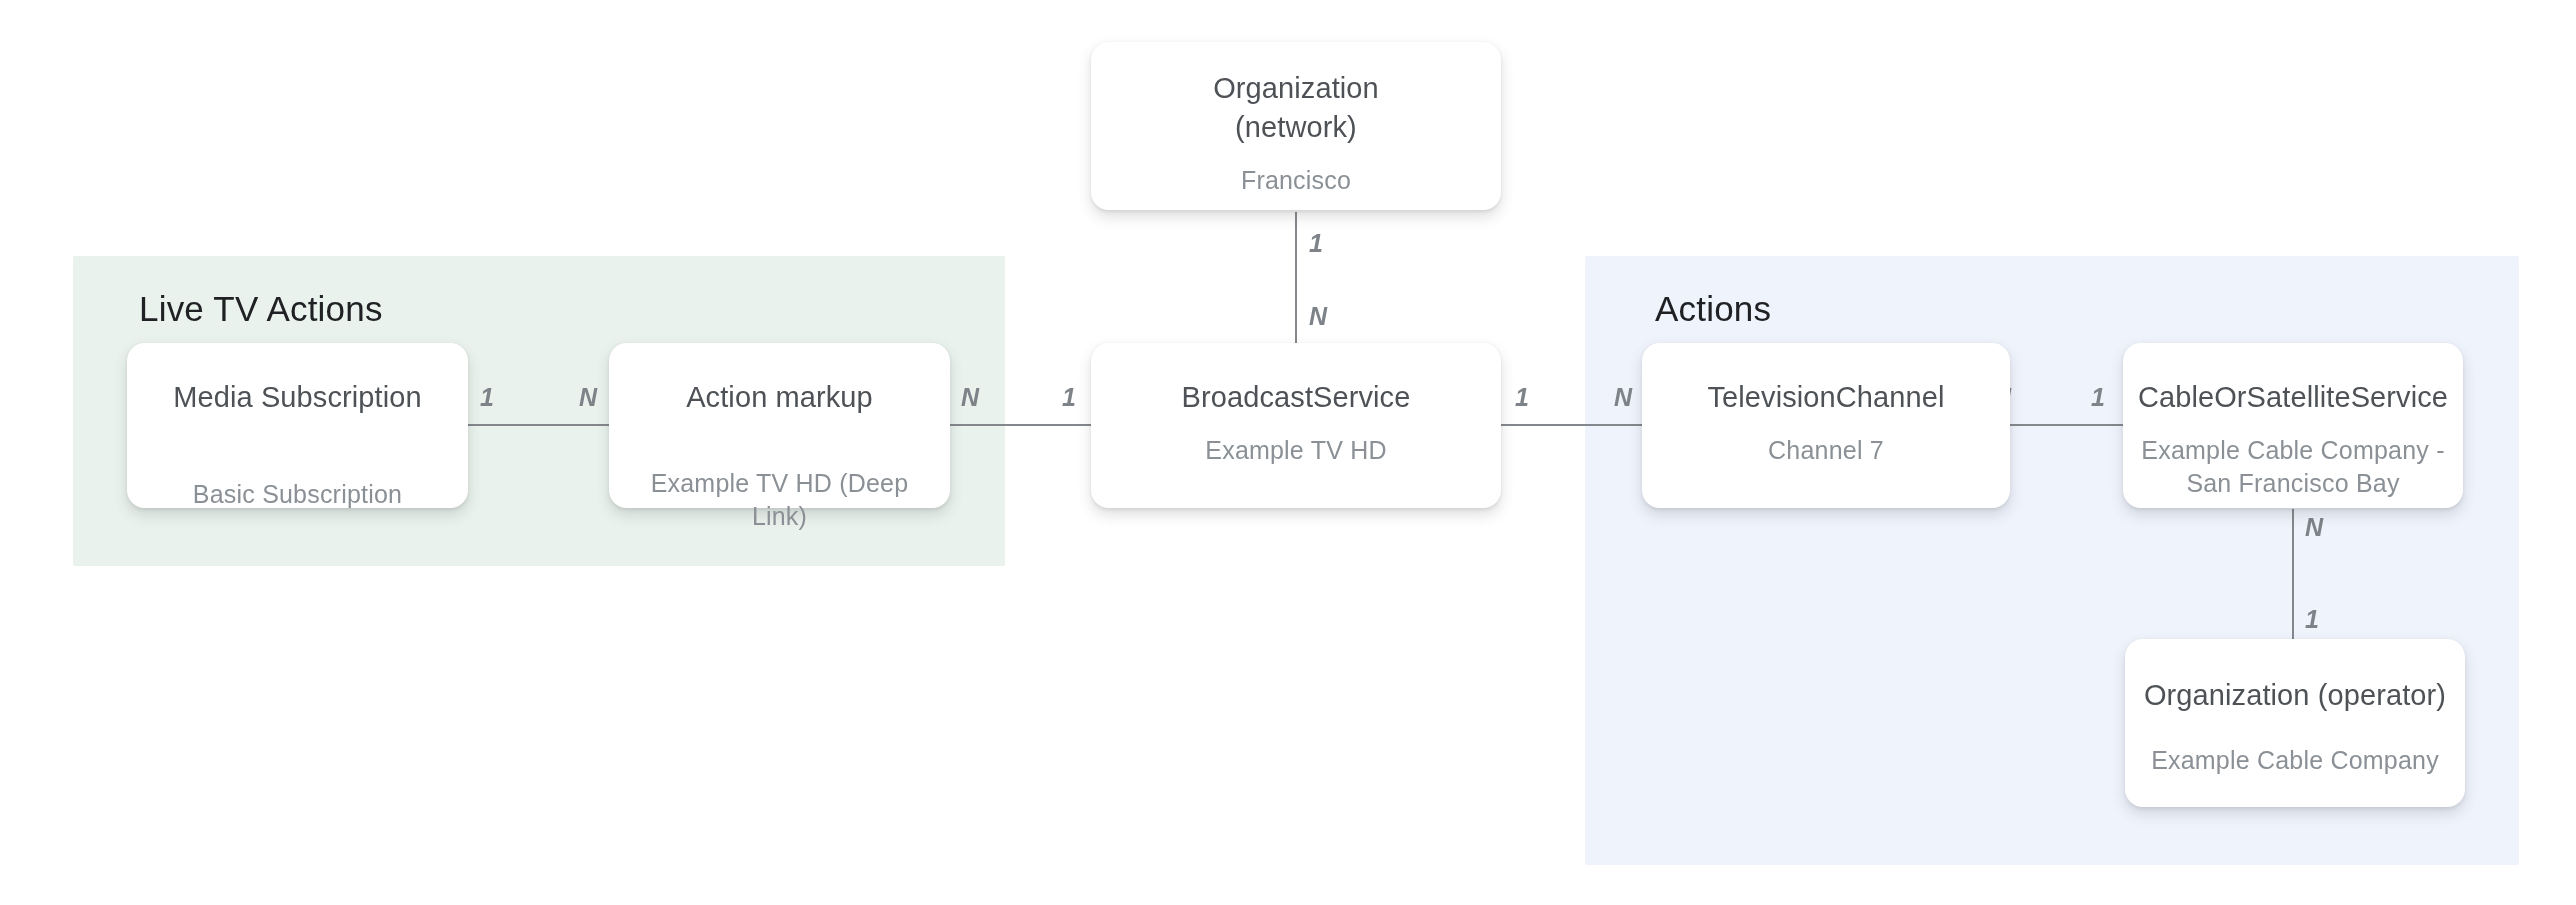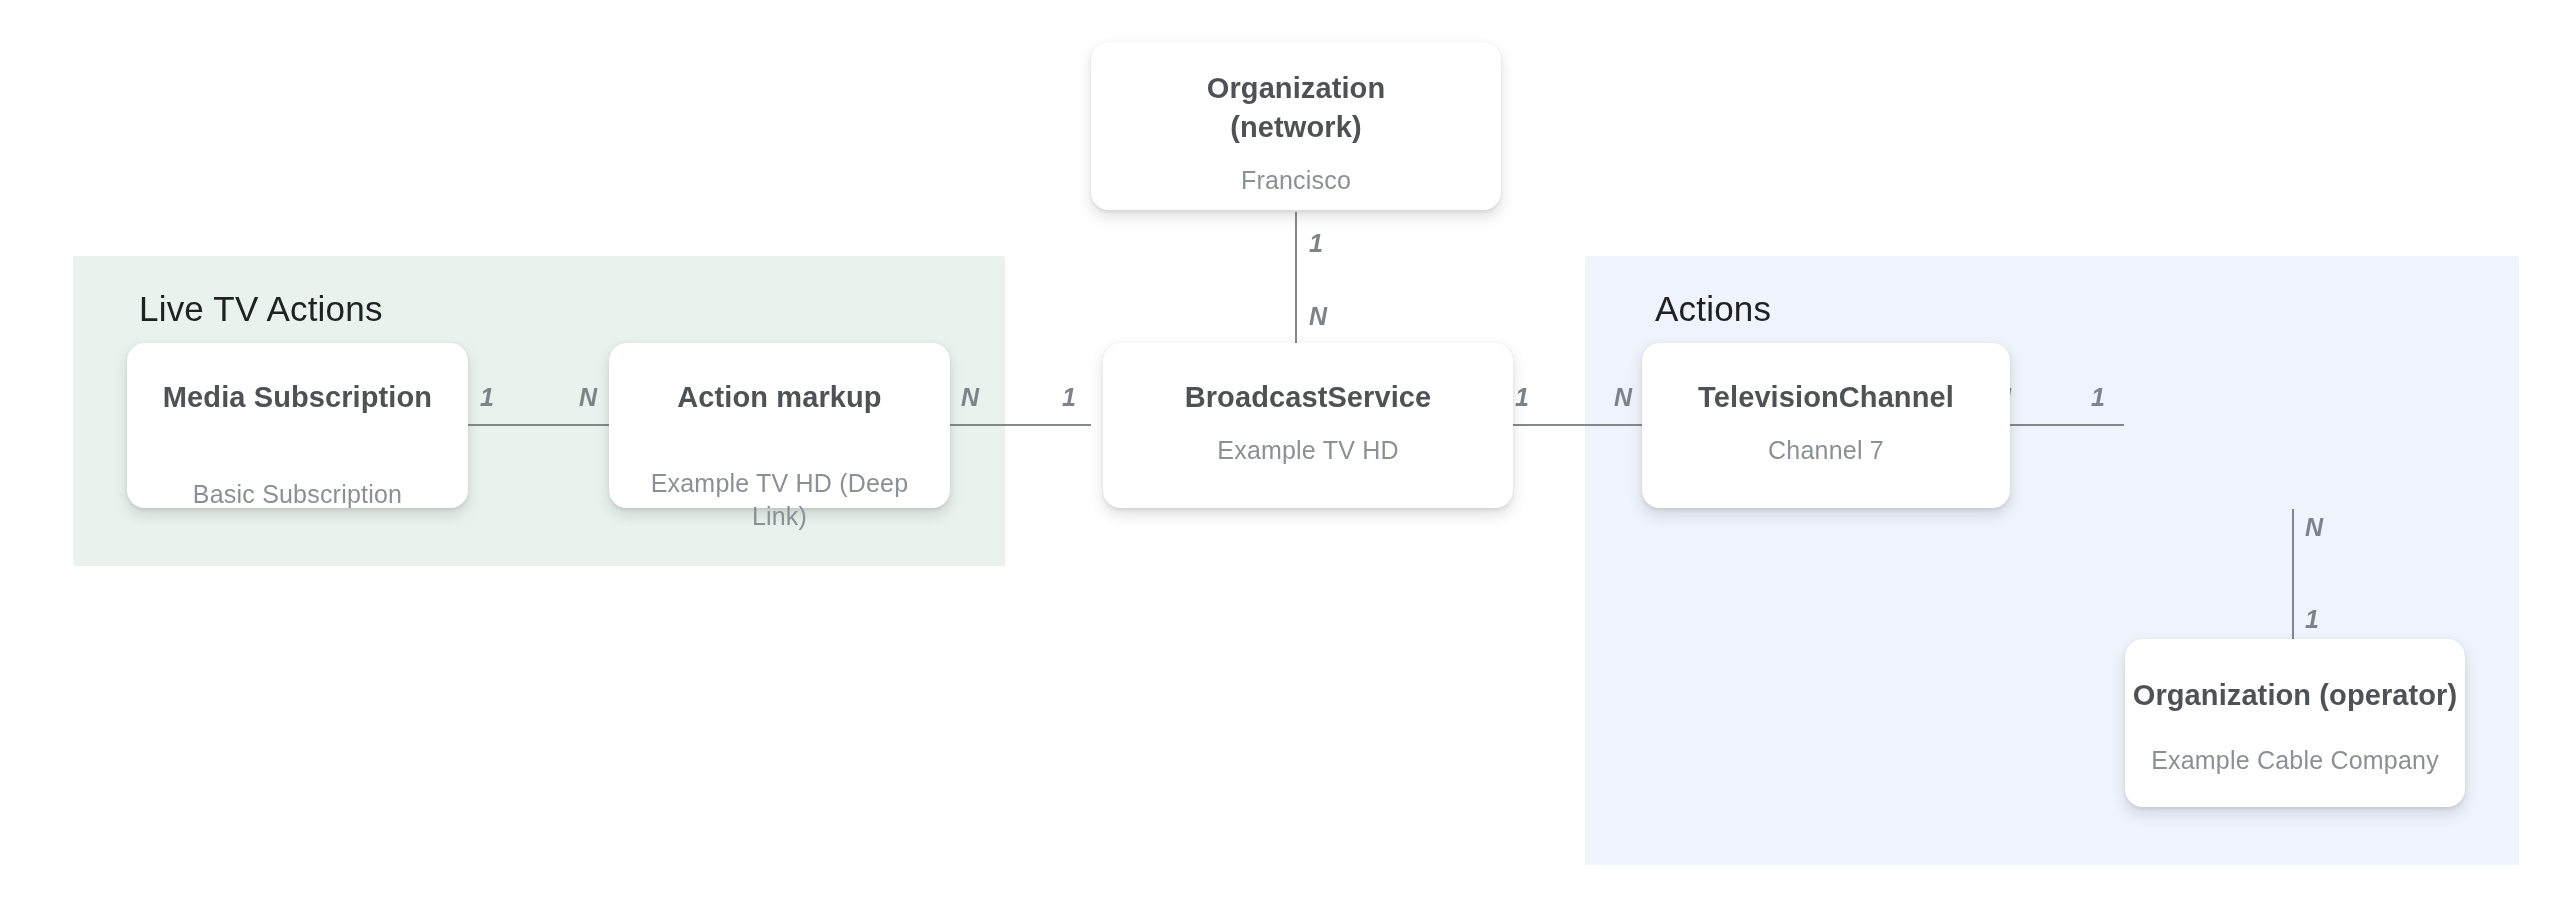--- a/index.html
+++ b/index.html
@@ -43,21 +43,21 @@
     display: flex;
     flex-direction: column;
     align-items: center;
     box-sizing: border-box;
     padding: var(--pt, 35px) 10.6px 0 10.6px;
     text-align: center;
   }
   .node-title {
     font-size: 29px;
     line-height: 39px;
-    font-weight: 700;
+    font-weight: 400;
     color: var(--node-title, #4E5256);
     white-space: nowrap;
     letter-spacing: 0.1px;
   }
   .node-title.wrap {
     white-space: normal;
     max-width: 208px;
   }
   .node-subtitle {
     margin-top: 17px;
@@ -132,30 +132,34 @@
   <div class="node" style="left:127px; top:343px; width:341px; height:165px;gap:44px; --pt:35px;">
     <div class="node-title">Media Subscription</div>
     <div class="node-subtitle">Basic Subscription</div>
   </div>
 
   <div class="node" style="left:609px; top:343px; width:341px; height:165px;gap:33px; --pt:35px;">
     <div class="node-title">Action markup</div>
     <div class="node-subtitle">Example TV HD (Deep Link)</div>
   </div>
 
-  <div class="node" style="left:1091px; top:343px; width:410px; height:165px;margin-left:12px; --pt:35px;">
+  <div class="node" style="left:1091px; top:343px; width:410px; height:165px; --pt:35px;">
     <div class="node-title">BroadcastService</div>
     <div class="node-subtitle">Example TV HD</div>
   </div>
 
   <div class="node" style="left:1642px; top:343px; width:368px; height:165px; --pt:35px;">
     <div class="node-title">TelevisionChannel</div>
     <div class="node-subtitle">Channel 7</div>
   </div>
 
+  <div class="node" style="left:2123px; top:343px; width:340px; height:165px; --pt:35px;">
+    <div class="node-title">CableOrSatelliteService</div>
+    <div class="node-subtitle">Example Cable Company - San Francisco Bay</div>
+  </div>
 
   <div class="node" style="left:2125px; top:639px; width:340px; height:168px;gap:12px; --pt:37px;">
     <div class="node-title">Organization (operator)</div>
     <div class="node-subtitle">Example Cable Company</div>
   </div>
 
 </div>
 
 
 </body></html>

